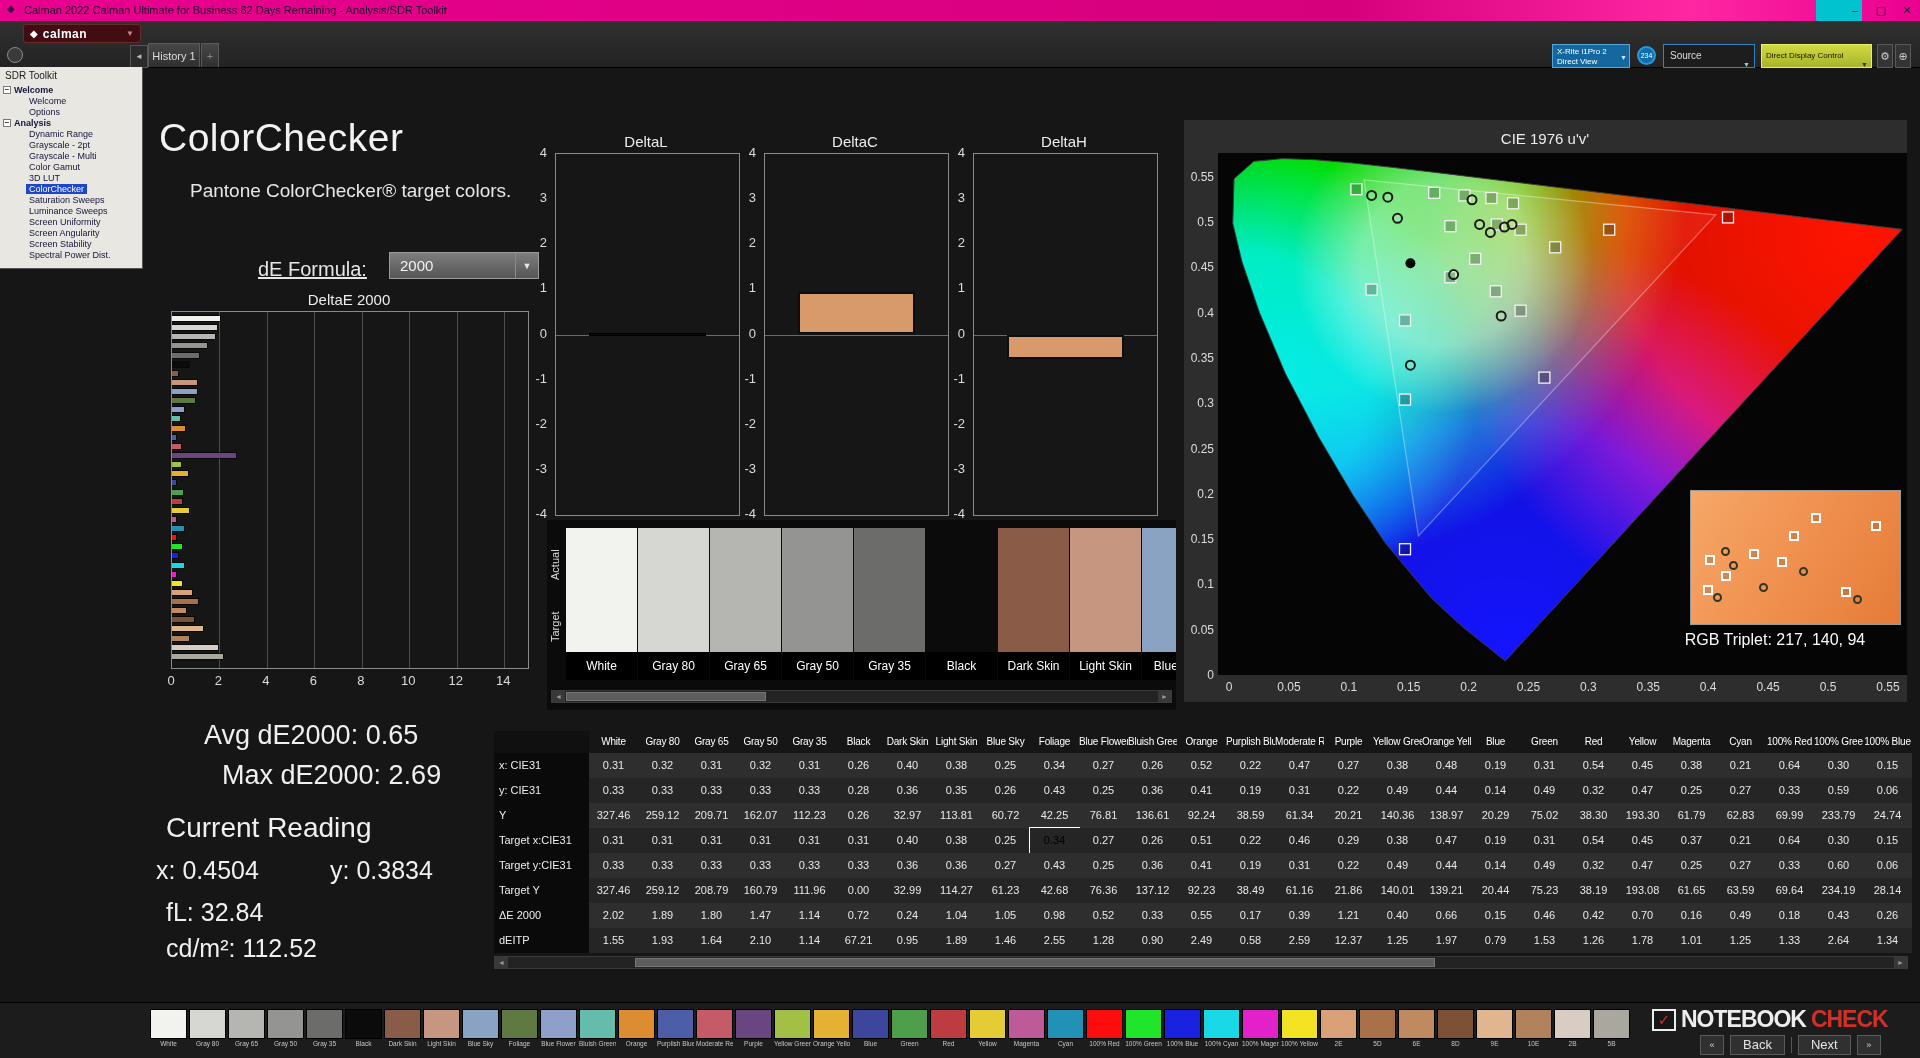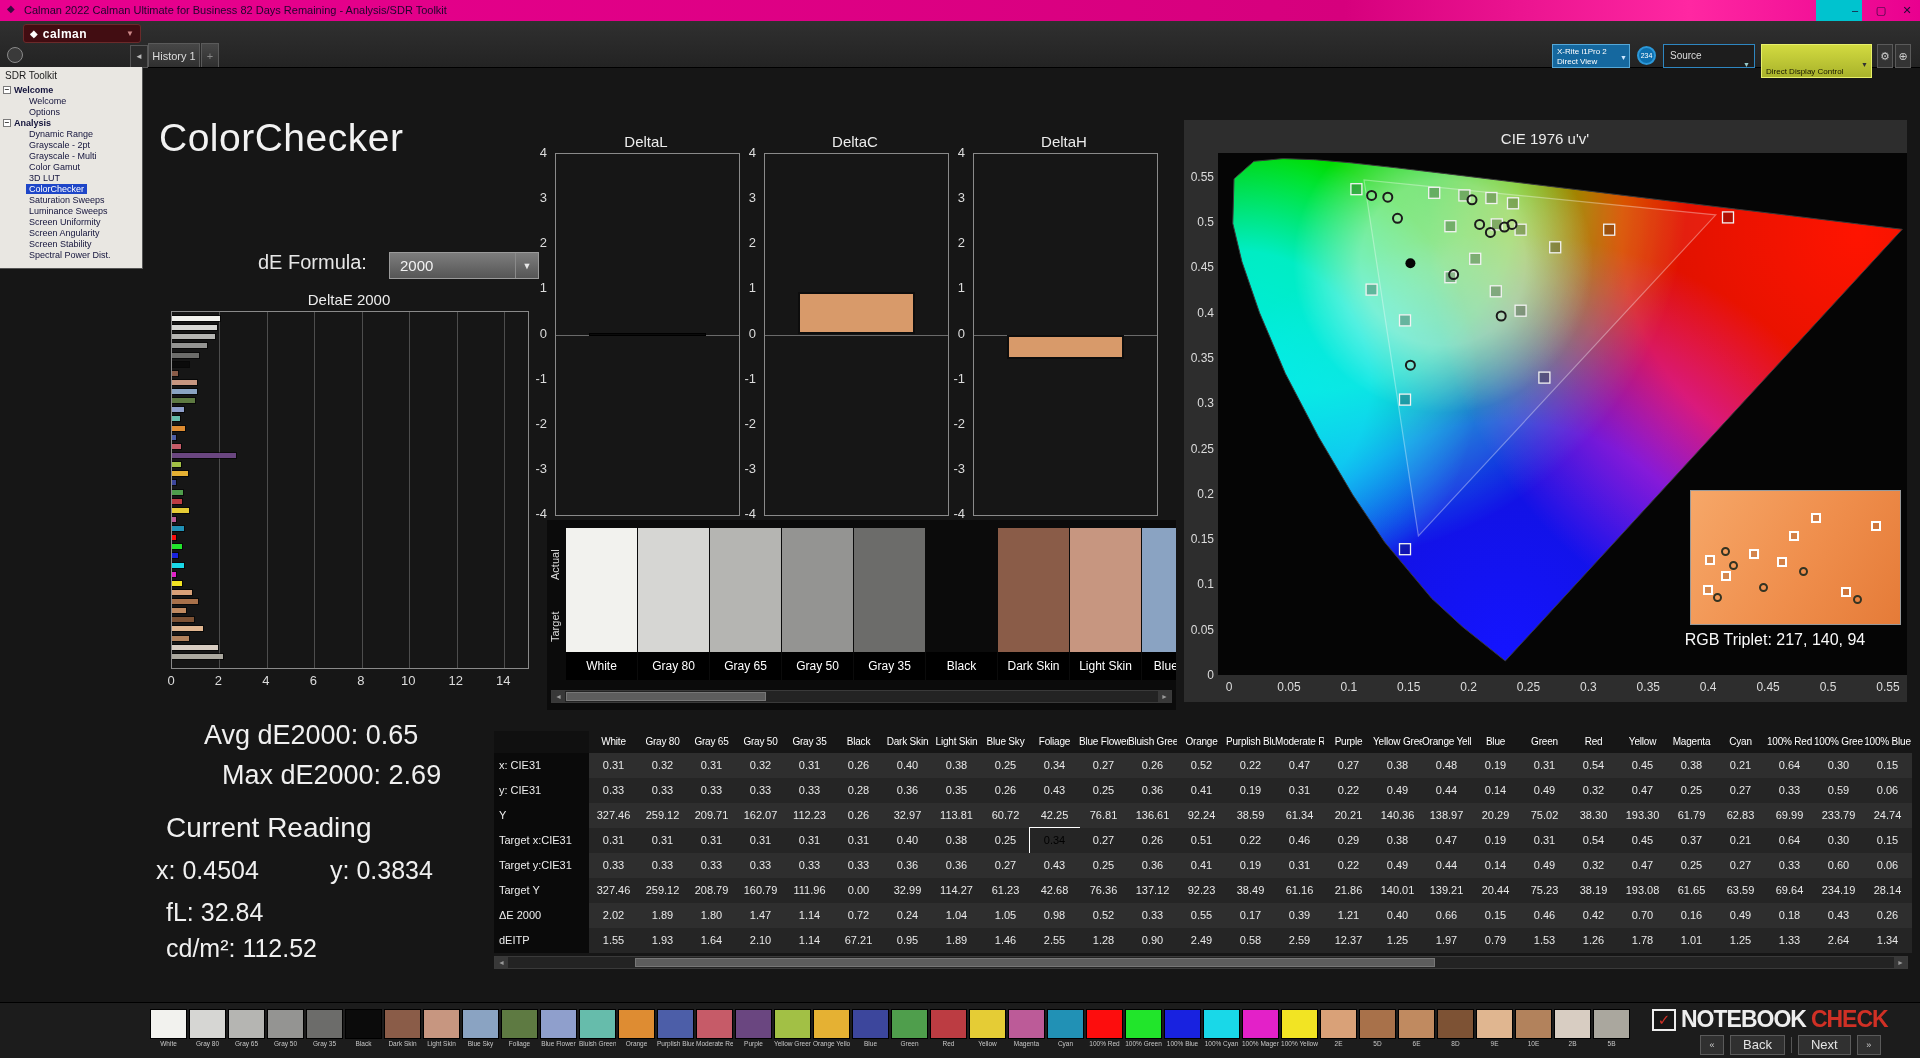--- a/index.html
+++ b/index.html
@@ -33,41 +33,41 @@
   .meter-box{position:absolute;left:1552px;top:23px;width:78px;height:24px;background:#15689f;
     border:1px solid #54a8d8;color:#fff;font-size:8px;line-height:1.2;padding:2px 4px;box-sizing:border-box;}
   .meter-caret{position:absolute;right:2px;top:9px;font-size:7px;color:#cfe8ff;}
   .badge{position:absolute;left:1637px;top:25px;width:19px;height:19px;border-radius:50%;
     background:#0d6fae;border:2px solid #2c98d8;box-sizing:border-box;color:#fff;font-size:7px;text-align:center;line-height:15px;}
   .source-box{position:absolute;left:1663px;top:23px;width:92px;height:24px;background:#1d1d1d;
     border:1px solid #2e86c0;color:#ddd;font-size:10px;line-height:22px;padding:0 6px;box-sizing:border-box;}
   .source-caret{position:absolute;right:4px;top:9px;font-size:7px;color:#9cc;}
   .ddc-box{position:absolute;left:1761px;top:23px;width:111px;height:24px;
     background:linear-gradient(#d2da40,#a9b32b);border:1px solid #e8f06a;color:#161600;
-    font-size:8px;line-height:22px;padding:16px 4px;box-sizing:border-box;white-space:nowrap;}
+    font-size:8px;line-height:22px;padding:0 4px;box-sizing:border-box;white-space:nowrap;}
   .ddc-caret{position:absolute;right:3px;top:9px;font-size:7px;color:#333;}
   .tool-btn{position:absolute;top:23px;width:16px;height:24px;background:#343434;border:1px solid #5a5a5a;
     color:#ccc;font-size:11px;text-align:center;line-height:23px;box-sizing:border-box;}
 
   
   .sidebar{position:absolute;left:0;top:67px;width:143px;height:202px;background:#e9e7e2;
     border-right:1px solid #555;border-bottom:1px solid #555;box-sizing:border-box;overflow:hidden;}
   .sidebar-header{font-size:10px;color:#1b1b1b;padding:3px 0 3px 5px;}
   .tree-row{display:flex;align-items:center;height:11px;font-size:9px;color:#14143c;}
   .tree-row.group{padding-left:3px;gap:3px;font-weight:bold;}
   .tree-row.item{padding-left:26px;}
   .expander{width:8px;height:8px;border:1px solid #7a7a7a;background:#fff;color:#333;
     font-size:8px;line-height:6px;text-align:center;box-sizing:border-box;}
   .item-label{padding:0 3px;white-space:nowrap;}
   .item-label.sel{background:#1e46c8;color:#fff;}
 
   
   .h1{position:absolute;left:159px;top:116px;font-size:39px;color:#f2f2f2;font-weight:500;letter-spacing:.5px;}
   .desc{position:absolute;left:190px;top:178px;font-size:19px;color:#e6e6e6;line-height:25px;}
-  .formula-label{position:absolute;left:258px;top:251px;font-size:20px;color:#e6e6e6;}
+  .formula-label{position:absolute;left:258px;top:258px;font-size:20px;color:#e6e6e6;text-decoration:underline;}
   .dropdown{position:absolute;left:389px;top:252px;width:150px;height:27px;
     background:linear-gradient(#7d7d7d,#565656);border:1px solid #9a9a9a;box-sizing:border-box;}
   .dropdown .dd-value{position:absolute;left:10px;top:4px;font-size:15px;color:#f2f2f2;}
   .dropdown .dd-caret{position:absolute;right:0;top:0;width:22px;height:100%;border-left:1px solid #8a8a8a;
     text-align:center;line-height:26px;font-size:9px;color:#e8e8e8;}
 
   .bigstat{position:absolute;font-size:27px;color:#f0f0f0;white-space:nowrap;}
   .reading{position:absolute;font-size:28px;color:#f0f0f0;}
   .reading-val{position:absolute;font-size:25px;color:#f0f0f0;white-space:nowrap;}
 
@@ -237,20 +237,21 @@
           <div class="item-label">Screen Stability</div>
         </div>
         <div class="tree-row item">
           <div class="item-label">Spectral Power Dist.</div>
         </div>
       </div>
   </div>
 
   <div class="h1">ColorChecker</div>
   <div class="desc">
+    <div>Pantone ColorChecker® target colors.</div>
   </div>
   <div class="formula-label">dE Formula:</div>
   <div class="dropdown">
     <span class="dd-value">2000</span>
     <span class="dd-caret">▼</span>
   </div>
 
   <div class="chart-title" style="left:349px;top:291px;">DeltaE 2000</div>
   <div class="plot" style="left:171px;top:311px;width:356px;height:356px;">
       <div class="grid-v" style="left: 47.4667px;"></div>

